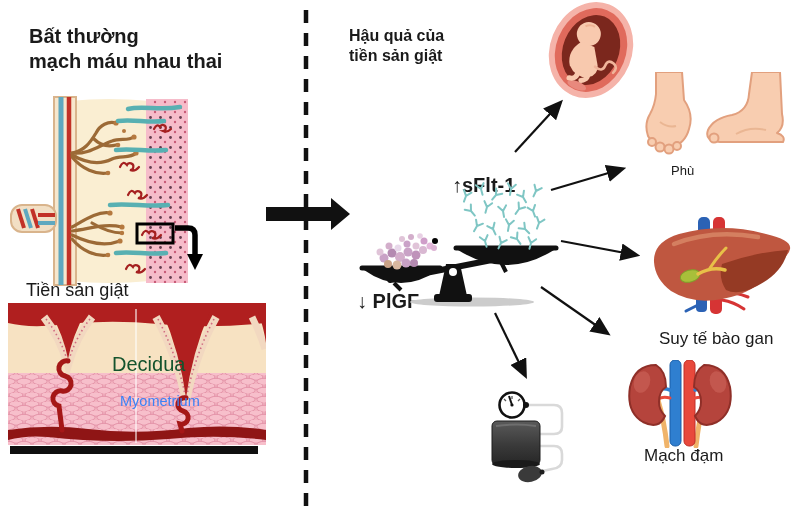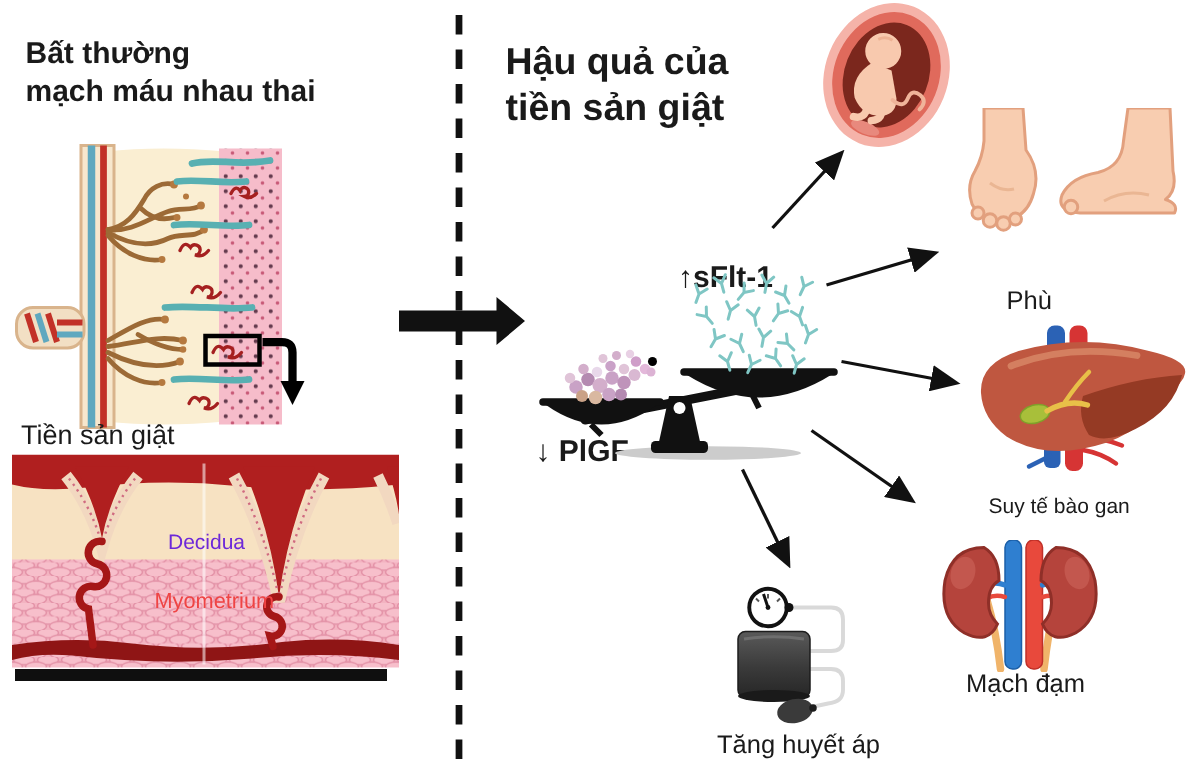--- a/index.html
+++ b/index.html
@@ -1,21 +1,21 @@
 <!DOCTYPE html>
 <html><head>
 <meta charset="utf-8">
 <style>
   html,body{margin:0;padding:0;background:#fff;}
   #stage{
     position:relative;width:800px;height:516px;background:#ffffff;
     font-family:"Liberation Sans", sans-serif;color:#1a1a1a;overflow:hidden;
   }
   .ab{position:absolute;}
-  .txt{white-space:pre-line;line-height:1.25;}
+  .txt{white-space:pre-line;line-height:1.25;margin-left:12px;}
   .bold{font-weight:bold;}
   svg{display:block;}
 </style>
 </head>
 <body>
 
 <div id="stage">
 
   <svg class="ab" style="left:0;top:0;pointer-events:none;z-index:5" width="800" height="516" viewBox="0 0 800 516">
     <defs>
@@ -155,25 +155,25 @@
     <g stroke="#a51717" stroke-width="5" fill="none" stroke-linecap="round">
       <path d="M60,58 a7.5,7.5 0 1 0 -3,15 a7.5,7.5 0 1 1 -3,15 a7.5,7.5 0 1 0 -3,15 L54,127"></path>
       <path d="M178,95 a6.5,6.5 0 1 0 -3,13 a6.5,6.5 0 1 1 -3,13 L174,128"></path>
     </g>
 
     <line x1="128" y1="6" x2="128" y2="140" stroke="#ffffff" stroke-opacity="0.55" stroke-width="2"></line>
 
     <rect x="2" y="143" width="248" height="8" fill="#0f0f0f"></rect>
   </svg>
 
-  <div class="ab" style="left:112px;top:353px;font-size:14px;color:#6d28d9;">Decidua</div>
-  <div class="ab" style="left:103px;top:393px;font-size:14.5px;color:#ef4444;">Myometrium</div>
-
-
-  <div class="ab txt bold" style="left:337px;top:26px;font-size:25px;">Hậu quả của
+  <div class="ab" style="left:112px;top:353px;font-size:20px;color:#14532d;">Decidua</div>
+  <div class="ab" style="left:120px;top:393px;font-size:14.5px;color:#3b82f6;">Myometrium</div>
+
+
+  <div class="ab txt bold" style="left:337px;top:26px;font-size:16px;">Hậu quả của
 tiền sản giật</div>
 
   <div class="ab bold" style="left:452px;top:174px;font-size:20px;">↑sFlt-1</div>
   <div class="ab bold" style="left:357px;top:290px;font-size:20px;">↓ PlGF</div>
 
   <svg class="ab" style="left:350px;top:180px;" width="215" height="130" viewBox="0 0 215 130">
     <defs>
       <g id="ab-y" stroke="#7fc6c4" stroke-width="2" fill="none" stroke-linecap="round">
         <path d="M0,0 L0,6 M0,0 L-4,-5 M0,0 L4,-5"></path>
       </g>
@@ -270,21 +270,21 @@
         <circle cx="24" cy="75" r="4.5"></circle>
       <circle cx="33" cy="77" r="4.5"></circle>
         <circle cx="41" cy="74" r="4"></circle>
 
       <path d="M116,0 L144,0 L146,42 Q149,55 141,61 Q150,64 147,70 L84,70 Q68,69 72,58 Q78,46 96,43 Q112,39 113,22 Z"></path>
       <circle cx="78" cy="66" r="4.5"></circle>
     </g>
     <path d="M100,62 q14,-8 30,-4" stroke="#eab693" stroke-width="2" fill="none"></path>
     <path d="M24,50 q8,6 16,4" stroke="#eab693" stroke-width="2" fill="none"></path>
   </svg>
-  <div class="ab" style="left:671px;top:163px;font-size:17px;margin-top:28px;">Phù</div>
+  <div class="ab" style="left:671px;top:163px;font-size:13px;">Phù</div>
 
   <svg class="ab" style="left:650px;top:216px;" width="148" height="102" viewBox="0 0 148 102">
 
     <rect x="48" y="1" width="12" height="24" rx="5" fill="#2b62b5"></rect>
     <rect x="63" y="1" width="12" height="26" rx="5" fill="#d63434"></rect>
 
     <rect x="60" y="60" width="12" height="38" rx="5" fill="#d63434"></rect>
     <rect x="46" y="62" width="11" height="34" rx="4" fill="#2b62b5"></rect>
     <g stroke="#d63434" stroke-width="3" fill="none" stroke-linecap="round">
       <path d="M72,84 Q84,86 94,93"></path>
@@ -295,21 +295,21 @@
     </g>
 
     <path d="M4,46 Q3,26 29,18 Q72,6 116,18 Q142,24 140,33 L139,36 Q118,68 88,79 Q48,92 21,75 Q5,63 4,46 Z" fill="#bf5740"></path>
     <path d="M72,48 Q106,36 138,34 Q133,57 107,70 Q88,80 76,74 Q68,62 72,48 Z" fill="#953a24"></path>
     <path d="M24,28 Q62,13 108,21" stroke="#d98a68" stroke-width="4.5" fill="none" opacity="0.8" stroke-linecap="round"></path>
 
     <ellipse cx="40" cy="60" rx="10" ry="6" fill="#a8bf3a" stroke="#7fa02a" transform="rotate(-15 40 60)"></ellipse>
     <path d="M48,58 Q62,50 75,54" stroke="#e8c048" stroke-width="3.5" fill="none" stroke-linecap="round"></path>
     <path d="M60,52 Q68,40 76,32" stroke="#e8c048" stroke-width="3" fill="none" stroke-linecap="round"></path>
   </svg>
-  <div class="ab" style="left:659px;top:329px;font-size:14px;">Suy tế bào gan</div>
+  <div class="ab" style="left:659px;top:329px;font-size:17px;">Suy tế bào gan</div>
 
   <svg class="ab" style="left:626px;top:360px;" width="108" height="88" viewBox="0 0 108 88">
 
     <path d="M32,40 Q38,60 41,86" stroke="#f0b46a" stroke-width="5" fill="none" stroke-linecap="round"></path>
     <path d="M78,40 Q73,60 70,86" stroke="#f0b46a" stroke-width="5" fill="none" stroke-linecap="round"></path>
 
     <rect x="44" y="0" width="11" height="86" rx="5" fill="#2f7fd0" stroke="#1b5fa8"></rect>
     <rect x="58" y="0" width="11" height="86" rx="5" fill="#e8493c" stroke="#c03028"></rect>
     <g stroke="#2f7fd0" stroke-width="3.5" fill="none" stroke-linecap="round">
       <path d="M44,30 Q36,27 31,31"></path>
@@ -353,15 +353,14 @@
       <rect x="8" y="37" width="48" height="44" rx="5" fill="url(#cuffg)" stroke="#1d1d1d"></rect>
       <ellipse cx="32" cy="80" rx="24" ry="4" fill="#1a1a1a"></ellipse>
       <path d="M12,42 Q32,39 52,42" stroke="#6e6e6e" stroke-width="2" fill="none"></path>
     </g>
 
     <g>
       <ellipse cx="46" cy="90" rx="12" ry="8" fill="#3a3a3a" transform="rotate(-12 46 90)"></ellipse>
       <circle cx="58" cy="88" r="2.5" fill="#1d1d1d"></circle>
     </g>
   </svg>
-  <div class="ab" style="left:478px;top:487px;font-size:17px;">Tăng huyết áp</div>
 
 </div>
 
 </body></html>

